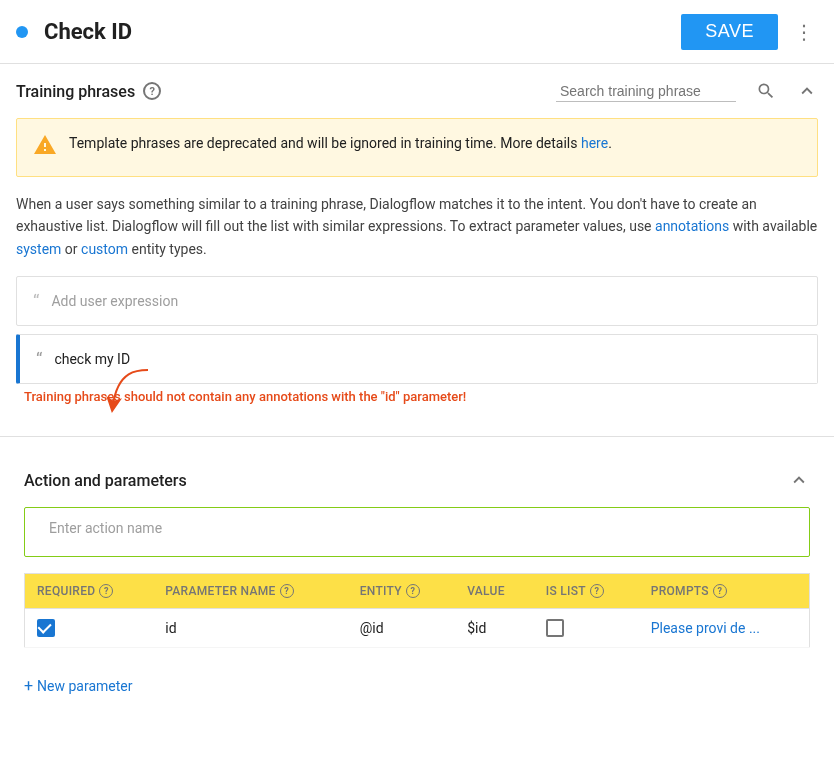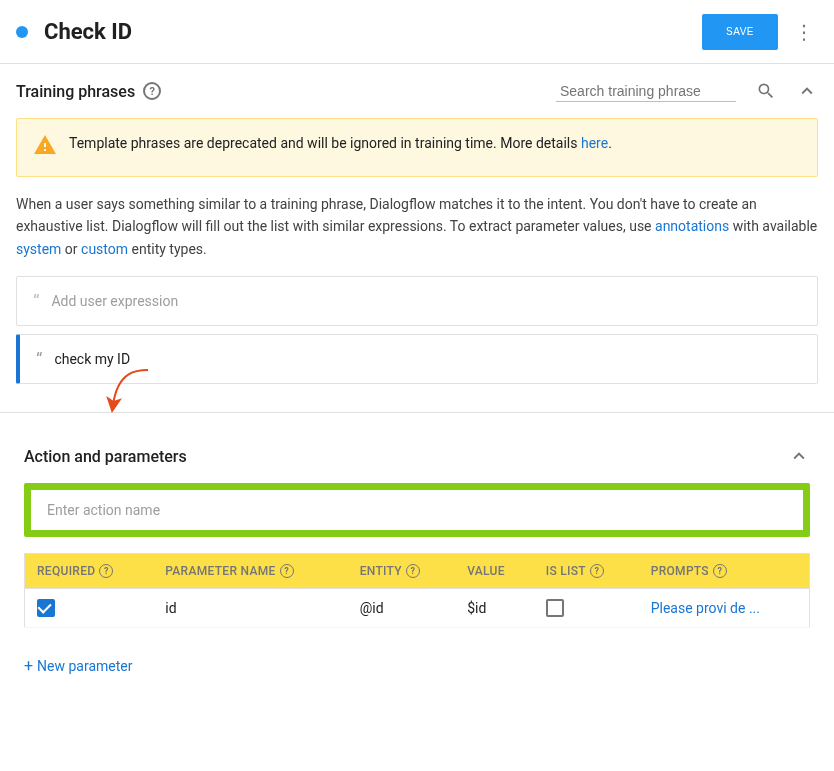--- a/index.html
+++ b/index.html
@@ -35,21 +35,21 @@
       font-weight: 700;
       color: #212121;
       flex: 1;
     }
     .save-button {
       background: #2196f3;
       color: #fff;
       border: none;
       padding: 0 24px;
       height: 36px;
-      font-size: 10px;
+      font-size: 18px;
       font-weight: 500;
       letter-spacing: 0.5px;
       border-radius: 2px;
       cursor: pointer;
       text-transform: uppercase;
     }
     .more-icon {
       margin-left: 12px;
       cursor: pointer;
       color: #757575;
@@ -223,23 +223,23 @@
       align-items: center;
       justify-content: space-between;
       margin-bottom: 16px;
     }
     .action-title {
       font-size: 16px;
       font-weight: 500;
       color: #212121;
     }
     .action-input-box {
-      border: 7px solid #84cc16;
-      border-radius: 2px;
-      padding: 12px 16px;
+      border: 1px solid #84cc16;
+      border-radius: 2px;
+      padding: 12px 24px;
       min-height: 50px;
       margin-bottom: 16px;
     }
     .action-placeholder {
       color: #9e9e9e;
       font-size: 14px;
     }
 
     
     .params-table {
@@ -393,20 +393,23 @@
     <svg class="arrow-svg" style="position:absolute; left:88px; top:30px; width:65px; height:50px; overflow:visible;" viewBox="0 0 65 50">
       <defs>
         <marker id="arrowhead" markerWidth="8" markerHeight="8" refX="4" refY="4" orient="auto">
           <path d="M0,0 L8,4 L0,8 L2,4 Z" fill="#e64a19"></path>
         </marker>
       </defs>
       <path d="M 40,5 C 30,5 10,5 5,40" stroke="#e64a19" stroke-width="2" fill="none" marker-end="url(#arrowhead)"></path>
     </svg>
   </div>
 
+  <div style="padding-left: 8px; margin-top: 4px; margin-bottom: 8px;">
+    <span class="phrase-warning-text">Training phrases should not contain any annotations with the "id" parameter!</span>
+  </div>
 </div>
 
 <div class="divider"></div>
 
 <div class="action-section">
   <div class="action-header">
     <span class="action-title">Action and parameters</span>
     <span class="chevron-icon">
       <svg width="22" height="22" viewBox="0 0 24 24" fill="#757575">
         <path d="M7.41 15.41L12 10.83l4.59 4.58L18 14l-6-6-6 6z"></path>

